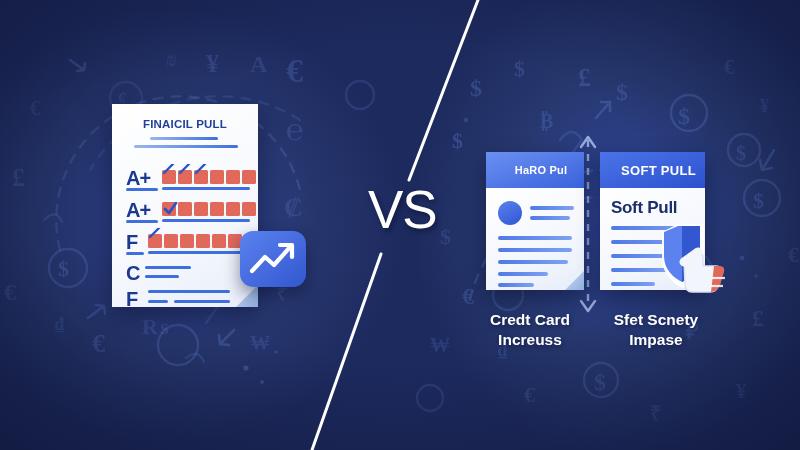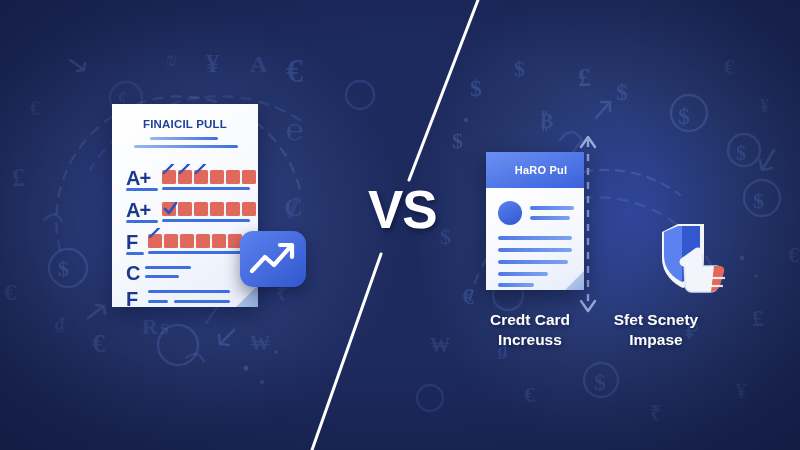--- a/index.html
+++ b/index.html
@@ -25,21 +25,21 @@
     background:radial-gradient(ellipse at 50% 45%, rgba(0,0,0,0) 45%, rgba(10,16,44,0.55) 100%);
   }
   .bg-symbols{position:absolute;inset:0;}
 
   
   .divider{position:absolute;inset:0;pointer-events:none;}
 
   
   .vs{
     position:absolute;left:368px;top:183px;
-    font-size:53px;font-weight:bold;color:#ffffff;
+    font-size:53px;font-weight:normal;color:#ffffff;
     letter-spacing:-1px;line-height:1;
     text-shadow:2px 3px 5px rgba(8,14,40,0.55);
   }
 
   
   .report-card{
     position:absolute;left:112px;top:104px;width:146px;height:203px;
     background:linear-gradient(150deg,#ffffff 0%,#f7f9fd 55%,#e8eefa 100%);
     box-shadow:0 8px 22px rgba(6,12,38,0.45);
   }
@@ -313,20 +313,33 @@
       <div class="pl" style="left:44px;top:28px;width:40px;"></div>
       <div class="pl" style="left:12px;top:48px;width:74px;"></div>
       <div class="pl" style="left:12px;top:60px;width:74px;"></div>
       <div class="pl" style="left:12px;top:72px;width:70px;"></div>
       <div class="pl" style="left:12px;top:84px;width:50px;"></div>
       <div class="pl" style="left:12px;top:95px;width:36px;"></div>
       <div class="fold"></div>
     </div>
   </div>
 
+  <div class="pull-card soft">
+    <div class="pc-head">
+      <span>SOFT PULL</span>
+    </div>
+    <div class="pc-body">
+      <div class="soft-title">Soft Pull</div>
+      <div class="pl" style="left:11px;top:38px;width:84px;"></div>
+      <div class="pl" style="left:11px;top:52px;width:84px;"></div>
+      <div class="pl" style="left:11px;top:66px;width:70px;"></div>
+      <div class="pl" style="left:11px;top:80px;width:58px;"></div>
+      <div class="pl" style="left:11px;top:94px;width:44px;"></div>
+    </div>
+  </div>
 
   <div class="shield-wrap">
     <svg width="80" height="84" viewBox="0 0 80 84">
 
       <path d="M28 6 L54 6 L54 40 C54 56 42 66 33 70 C24 66 12 56 12 40 L12 14 Z" transform="translate(2,2)" fill="#ffffff" opacity="0.95"></path>
       <path d="M30 10 L52 10 L52 40 C52 54 42 62 34 66 C26 62 16 54 16 40 L16 16 Z" fill="#5b82ef"></path>
       <path d="M34 10 L52 10 L52 40 C52 54 42 62 34 66 Z" fill="#3257cf"></path>
 
       <g>
         <path d="M36 46 L48 38 C51 36 55 37 55 41 L55 50 L68 50 C73 50 75 54 73 58

